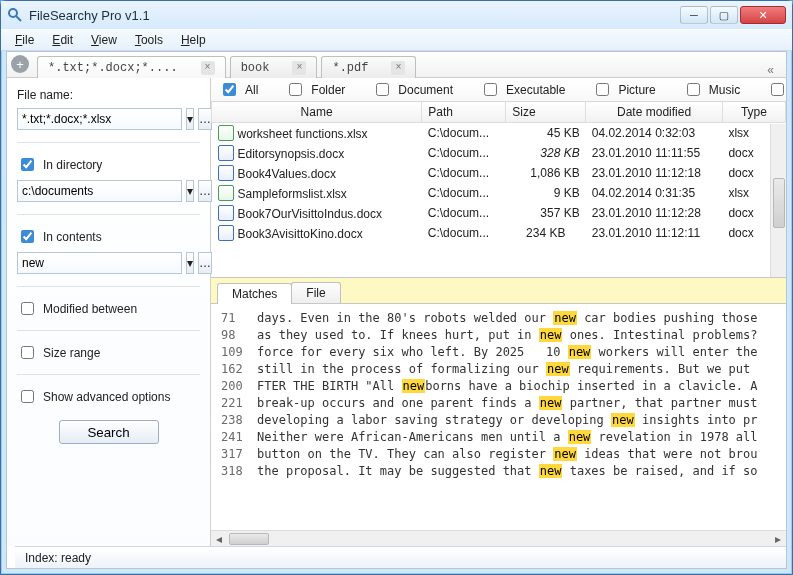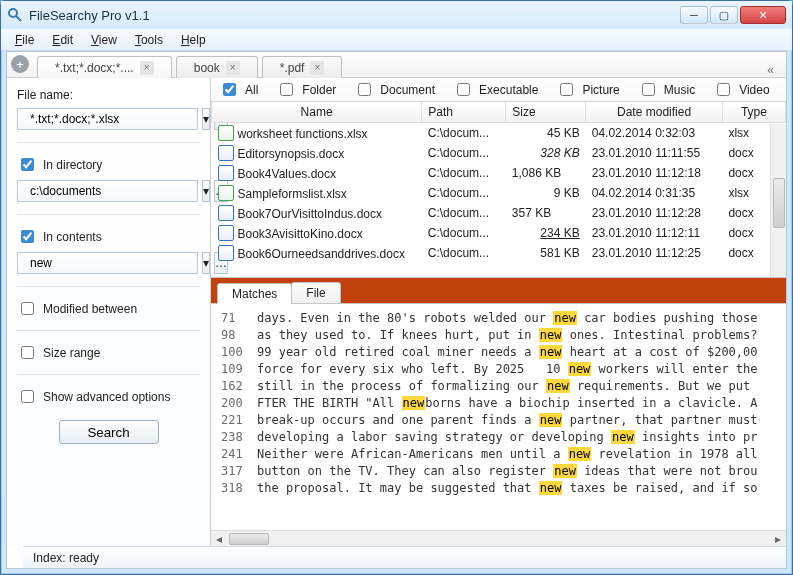--- a/index.html
+++ b/index.html
@@ -13,64 +13,64 @@
   .win-btns { display:flex; gap:2px; }
   .win-btn { width:28px; height:18px; border-radius:3px; border:1px solid rgba(0,0,0,.2); display:flex; align-items:center; justify-content:center; font-size:11px; color:#333; background:linear-gradient(#f5fbff,#d2e7f8); }
   .win-btn.close { width:46px; background:linear-gradient(#f07d7d,#d64545); border-color:#a02c2c; color:#fff; }
   .menubar { height:22px; background:linear-gradient(#f4faff,#e7f1fb); border-top:1px solid #f8fcff; border-bottom:1px solid #c8dceb; display:flex; align-items:center; padding:0 6px; gap:2px; }
   .menu-item { padding:2px 8px; border-radius:2px; }
   .menu-item u { text-decoration:underline; }
   .client { position:absolute; top:50px; left:5px; right:5px; bottom:5px; background:#fff; border:1px solid #b7c6d6; overflow:hidden; }
   
   .tabstrip { height:26px; background:linear-gradient(#fefefe,#f2f2f2); border-bottom:1px solid #ccc; display:flex; align-items:flex-end; padding:0 4px; gap:4px; }
   .tab-add { width:18px; height:18px; border-radius:9px; background:#9aa1a8; color:#fff; display:flex; align-items:center; justify-content:center; font-size:13px; margin-right:4px; margin-bottom:4px; }
-  .tab { height:22px; display:flex; align-items:center; padding:0 17px; gap:6px; border:1px solid #bfbfbf; border-bottom:none; border-radius:3px 3px 0 0; background:linear-gradient(#fbfbfb,#ececec); color:#444; position:relative; bottom:-1px; }
+  .tab { height:22px; display:flex; align-items:center; padding:0 10px; gap:23px; border:1px solid #bfbfbf; border-bottom:none; border-radius:3px 3px 0 0; background:linear-gradient(#fbfbfb,#ececec); color:#444; position:relative; bottom:-1px;font-family:Liberation Mono, monospace; }
   .tab.active { background:linear-gradient(#fff,#f7f7f7); }
   .tab-close { width:14px; height:14px; border-radius:2px; background:#e5e5e5; color:#777; display:flex; align-items:center; justify-content:center; font-size:10px; }
   .tabstrip-collapse { margin-left:auto; padding:0 8px; color:#777; }
   .content { display:flex; height:calc(100% - 26px - 22px); }
   
   .sidebar { width:204px; border-right:1px solid #d0d0d0; padding:10px 10px 0 10px; display:flex; flex-direction:column; gap:6px; background:linear-gradient(#fff,#fafcff); }
   .side-label { display:block; }
   .side-row { display:flex; gap:4px; align-items:center; }
-  .combo, .textin { flex:1; height:22px; border:1px solid #b8c7d5; padding:1px 12px; font-size:12px; background:#fff; }
+  .combo, .textin { flex:1; height:22px; border:1px solid #b8c7d5; padding:1px 4px; font-size:12px; background:#fff; }
   .combo { appearance:none; background:linear-gradient(#fff,#f5f9fd); position:relative; }
   .dd-btn { width:22px; height:22px; border:1px solid #b8c7d5; background:linear-gradient(#fff,#e8eef5); display:flex; align-items:center; justify-content:center; }
   .side-sep { height:1px; background:#e2e2e2; margin:6px 0; }
   .chk { display:flex; align-items:center; gap:6px; font-size:12px; }
   .chk input { accent-color:#3b8bd6; }
   .search-btn { margin:8px auto 0 auto; width:100px; height:24px; border:1px solid #9cb0c2; border-radius:3px; background:linear-gradient(#fefefe,#e6edf5); }
   
   .main { flex:1; display:flex; flex-direction:column; overflow:hidden; }
-  .filterbar { height:24px; border-bottom:1px solid #d8d8d8; display:flex; align-items:center; gap:18px; padding:0 8px; background:linear-gradient(#fff,#f8f8f8); }
+  .filterbar { height:24px; border-bottom:1px solid #d8d8d8; display:flex; align-items:center; gap:27px; padding:0 8px; background:linear-gradient(#fff,#f8f8f8); }
   .table-wrap { height:176px; overflow:hidden; border-bottom:1px solid #c7c7c7; position:relative; }
   table.results { width:100%; border-collapse:collapse; table-layout:fixed; }
   table.results th { font-weight:normal; text-align:left; padding:3px 6px; background:linear-gradient(#fff,#f1f1f1); border:1px solid #dedede; border-top:none; font-size:12px; height:20px; }
   table.results td { padding:2px 6px; border-bottom:0; height:18px; white-space:nowrap; overflow:hidden; text-overflow:ellipsis; font-size:12px; }
   tr.sel td { background:#3b8fdc; color:#fff; }
   .col-name { width:200px; }
   .col-path { width:80px; }
   .col-size { width:76px; text-align:right; }
   .col-date { width:130px; }
   .col-type { width:60px; }
   .ficon { width:16px; height:16px; display:inline-block; vertical-align:-3px; margin-right:4px; border:1px solid #7aa6d2; border-radius:2px; background:#fff; }
   .ficon.xlsx { border-color:#4a9b54; background:linear-gradient(#fff,#e6f6e9); }
   .ficon.docx { border-color:#3c6fbf; background:linear-gradient(#fff,#e8eefb); }
-  .preview-tabs { height:26px; display:flex; align-items:flex-end; padding:4px 6px 0 6px; gap:0; background:#c2410c; border-bottom:1px solid #c7c7c7; }
+  .preview-tabs { height:26px; display:flex; align-items:flex-end; padding:4px 6px 0 6px; gap:0; background:#fef9c3; border-bottom:1px solid #c7c7c7; }
   .ptab { padding:3px 14px; border:1px solid #c0c0c0; border-bottom:none; border-radius:3px 3px 0 0; background:linear-gradient(#fdfdfd,#efefef); margin-right:-1px; }
   .ptab.active { background:#fff; position:relative; top:1px; }
   .preview { flex:1; overflow:auto; padding:6px 0 6px 10px; font-family:Consolas,monospace; font-size:12px; color:#333; background:#fff; position:relative; }
   .pline { white-space:pre; line-height:17px; }
   .ln { display:inline-block; width:36px; color:#6a6a6a; }
   mark { background:#ffd83b; padding:0 1px; }
   .hscroll { height:16px; background:#f0f0f0; border-top:1px solid #dcdcdc; position:relative; }
   .hscroll .thumb { position:absolute; left:18px; top:2px; height:12px; width:40px; background:linear-gradient(#eaeaea,#cfcfcf); border:1px solid #b8b8b8; border-radius:2px;}
   .hscroll .arrow { position:absolute; top:0; width:16px; height:16px; display:flex; align-items:center; justify-content:center; color:#666; }
   .hscroll .arrow.l{left:0;} .hscroll .arrow.r{right:0;}
-  .statusbar { position:absolute; left:16px; right:0; bottom:0; height:22px; background:linear-gradient(#fff,#eef3f9); border-top:1px solid #cfd9e4; display:flex; align-items:center; padding:0 10px; }
+  .statusbar { position:absolute; left:8px; right:0; bottom:0; height:22px; background:linear-gradient(#fff,#eef3f9); border-top:1px solid #cfd9e4; display:flex; align-items:center; padding:0 10px; }
   .vscroll { position:absolute; right:0; top:22px; width:16px; bottom:0; background:#f0f0f0; border-left:1px solid #dcdcdc;}
   .vscroll .vthumb{ position:absolute; left:2px; width:12px; top:54px; height:50px; background:linear-gradient(#eaeaea,#cfcfcf); border:1px solid #b8b8b8; border-radius:2px;}
 </style>
 </head>
 <body>
 <div class="window">
   <div class="titlebar">
     <span class="title-icon"><svg width="16" height="16">
           <circle cx="6" cy="6" r="4" fill="none" stroke="#3a79b8" stroke-width="2"></circle>
           <line x1="9" y1="9" x2="14" y2="14" stroke="#3a79b8" stroke-width="2"></line>
@@ -217,67 +217,59 @@
                 <tr>
                   <td><span class="ficon docx"></span>Editorsynopsis.docx</td>
                   <td>C:\docum...</td>
                   <td style="text-align: right; font-style: italic;">328 KB</td>
                   <td>23.01.2010 11:11:55</td>
                   <td>docx</td>
                 </tr>
                 <tr>
                   <td><span class="ficon docx"></span>Book4Values.docx</td>
                   <td>C:\docum...</td>
-                  <td style="">1,086 KB</td>
+                  <td style="text-align: right;">1,086 KB</td>
                   <td>23.01.2010 11:12:18</td>
                   <td>docx</td>
                 </tr>
                 <tr>
                   <td><span class="ficon xlsx"></span>Sampleformslist.xlsx</td>
                   <td>C:\docum...</td>
                   <td style="text-align: right;">9 KB</td>
                   <td>04.02.2014 0:31:35</td>
                   <td>xlsx</td>
                 </tr>
                 <tr>
                   <td><span class="ficon docx"></span>Book7OurVisittoIndus.docx</td>
                   <td>C:\docum...</td>
-                  <td style=" margin-top: 44px;">357 KB</td>
+                  <td style="text-align: right; margin-top: 44px;">357 KB</td>
                   <td>23.01.2010 11:12:28</td>
                   <td>docx</td>
                 </tr>
                 <tr>
                   <td><span class="ficon docx"></span>Book3AvisittoKino.docx</td>
                   <td>C:\docum...</td>
-                  <td style="text-align: right; text-decoration: underline;">234 KB</td>
+                  <td style="text-align: center;">234 KB</td>
                   <td>23.01.2010 11:12:11</td>
-                  <td>docx</td>
-                </tr>
-                <tr>
-                  <td><span class="ficon docx"></span>Book6Ourneedsanddrives.docx</td>
-                  <td>C:\docum...</td>
-                  <td style="text-align: right;">581 KB</td>
-                  <td>23.01.2010 11:12:25</td>
                   <td>docx</td>
                 </tr>
               </tbody>
           </table>
           <div class="vscroll">
               <div class="vthumb"></div>
             </div>
         </div>
 
         <div class="preview-tabs">
           <div class="ptab active">Matches</div>
           <div class="ptab">File</div>
         </div>
         <div class="preview" id="preview">
             <div class="pline"><span class="ln">71</span>days. Even in the 80's robots welded our <mark>new</mark> car bodies pushing those</div>
             <div class="pline"><span class="ln">98</span>as they used to. If knees hurt, put in <mark>new</mark> ones. Intestinal problems?</div>
-            <div class="pline"><span class="ln">100</span>99 year old retired coal miner needs a <mark>new</mark> heart at a cost of $200,00</div>
             <div class="pline"><span class="ln">109</span>force for every six who left. By 2025   10 <mark>new</mark> workers will enter the</div>
             <div class="pline"><span class="ln">162</span>still in the process of formalizing our <mark>new</mark> requirements. But we put </div>
             <div class="pline"><span class="ln">200</span>FTER THE BIRTH "All <mark>new</mark>borns have a biochip inserted in a clavicle. A</div>
             <div class="pline"><span class="ln">221</span>break-up occurs and one parent finds a <mark>new</mark> partner, that partner must</div>
             <div class="pline"><span class="ln">238</span>developing a labor saving strategy or developing <mark>new</mark> insights into pr</div>
             <div class="pline"><span class="ln">241</span>Neither were African-Americans men until a <mark>new</mark> revelation in 1978 all</div>
             <div class="pline"><span class="ln">317</span>button on the TV. They can also register <mark>new</mark> ideas that were not brou</div>
             <div class="pline"><span class="ln">318</span>the proposal. It may be suggested that <mark>new</mark> taxes be raised, and if so</div>
           </div>
         <div class="hscroll">

